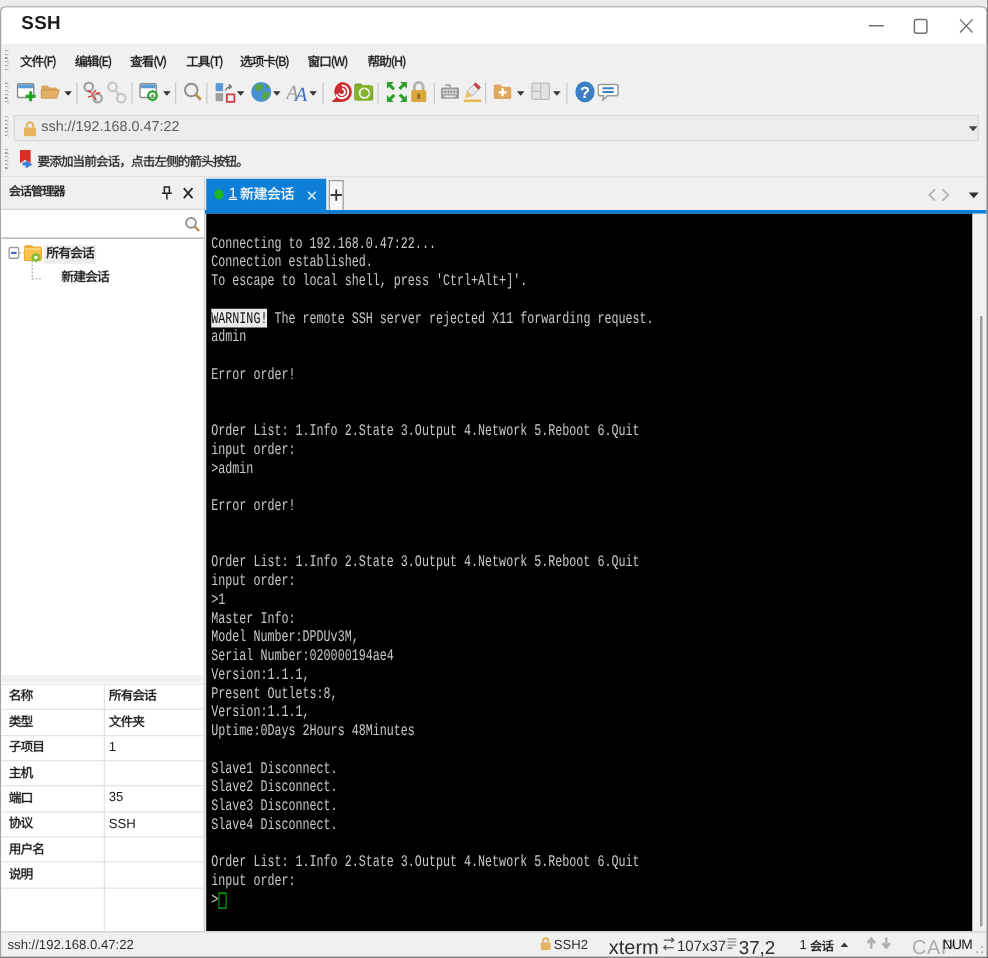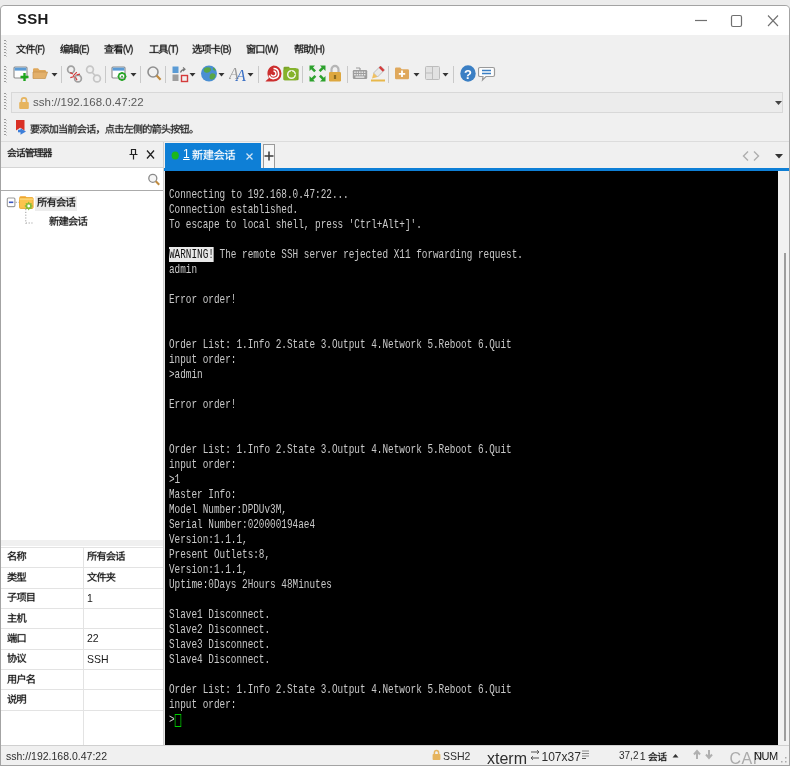--- a/index.html
+++ b/index.html
@@ -385,21 +385,21 @@
       <use href="#g673A" x="11.1"></use>
     </g>
   </svg>
 <div class="abs" style="left:1px;top:649px;width:162px;height:1px;background:#e3e3e3"></div>
 <svg style="position:absolute;left:7px;top:629.8px;overflow:visible" width="19" height="15">
     <g fill="#1a1a1a" stroke="#1a1a1a" stroke-width="0.35" transform="scale(0.8500)">
       <use href="#g7AEF" x="0.0"></use>
       <use href="#g53E3" x="11.1"></use>
     </g>
   </svg>
-<div class="abs" style="left:87px;top:632.2px;font-size:10.5px;color:#1a1a1a">22</div>
+<div class="abs" style="left:87px;top:632.2px;font-size:10.5px;color:#1a1a1a">35</div>
 <div class="abs" style="left:1px;top:669px;width:162px;height:1px;background:#e3e3e3"></div>
 <svg style="position:absolute;left:7px;top:650.2px;overflow:visible" width="19" height="15">
     <g fill="#1a1a1a" stroke="#1a1a1a" stroke-width="0.35" transform="scale(0.8500)">
       <use href="#g534F" x="0.0"></use>
       <use href="#g8BAE" x="11.1"></use>
     </g>
   </svg>
 <div class="abs" style="left:87px;top:652.5px;font-size:10.5px;color:#1a1a1a">SSH</div>
 <div class="abs" style="left:1px;top:689px;width:162px;height:1px;background:#e3e3e3"></div>
 <svg style="position:absolute;left:7px;top:670.5px;overflow:visible" width="28" height="15">
@@ -494,21 +494,21 @@
 <div class="abs" style="left:443px;top:750px;font-size:10.5px;color:#2e2e2e">SSH2</div>
 <div class="abs" style="left:487px;top:750px;font-size:16px;color:#2e2e2e">xterm</div>
 <svg class="abs" width="12" height="12" style="left:529px;top:749px">
 <path d="M2 3 H10 M8 1.2 L10 3 L8 4.8 M10 9 H2 M4 7.2 L2 9 L4 10.8" stroke="#555" stroke-width="1" fill="none"></path>
   </svg>
 <div class="abs" style="left:541.5px;top:750px;font-size:12px;color:#2e2e2e">107x37</div>
 <svg class="abs" width="11" height="12" style="left:580px;top:749px">
 <path d="M2 2 H9 M2 4.5 H9 M2 7 H9" stroke="#888" stroke-width="1" fill="none"></path>
     <path d="M2 9.5 H6" stroke="#555" stroke-width="1"></path>
   </svg>
-<div class="abs" style="left:619px;top:750px;font-size:10px;color:#2e2e2e">37,2</div>
+<div class="abs" style="left:591px;top:750px;font-size:15px;color:#2e2e2e">37,2</div>
 <div class="abs" style="left:639.7px;top:750px;font-size:10.5px;color:#1a1a1a">1</div>
 <svg style="position:absolute;left:647.5px;top:748.6px;overflow:visible" width="19" height="14">
     <g fill="#1a1a1a" stroke="#1a1a1a" stroke-width="0.37" transform="scale(0.8167)">
       <use href="#g4F1A" x="0.0"></use>
       <use href="#g8BDD" x="11.4"></use>
     </g>
   </svg>
 <svg class="abs" width="10" height="8" style="left:671px;top:752px">
     <path d="M1.5 5.5 L4.5 2 L7.5 5.5 Z" fill="#333"></path>
   </svg>

